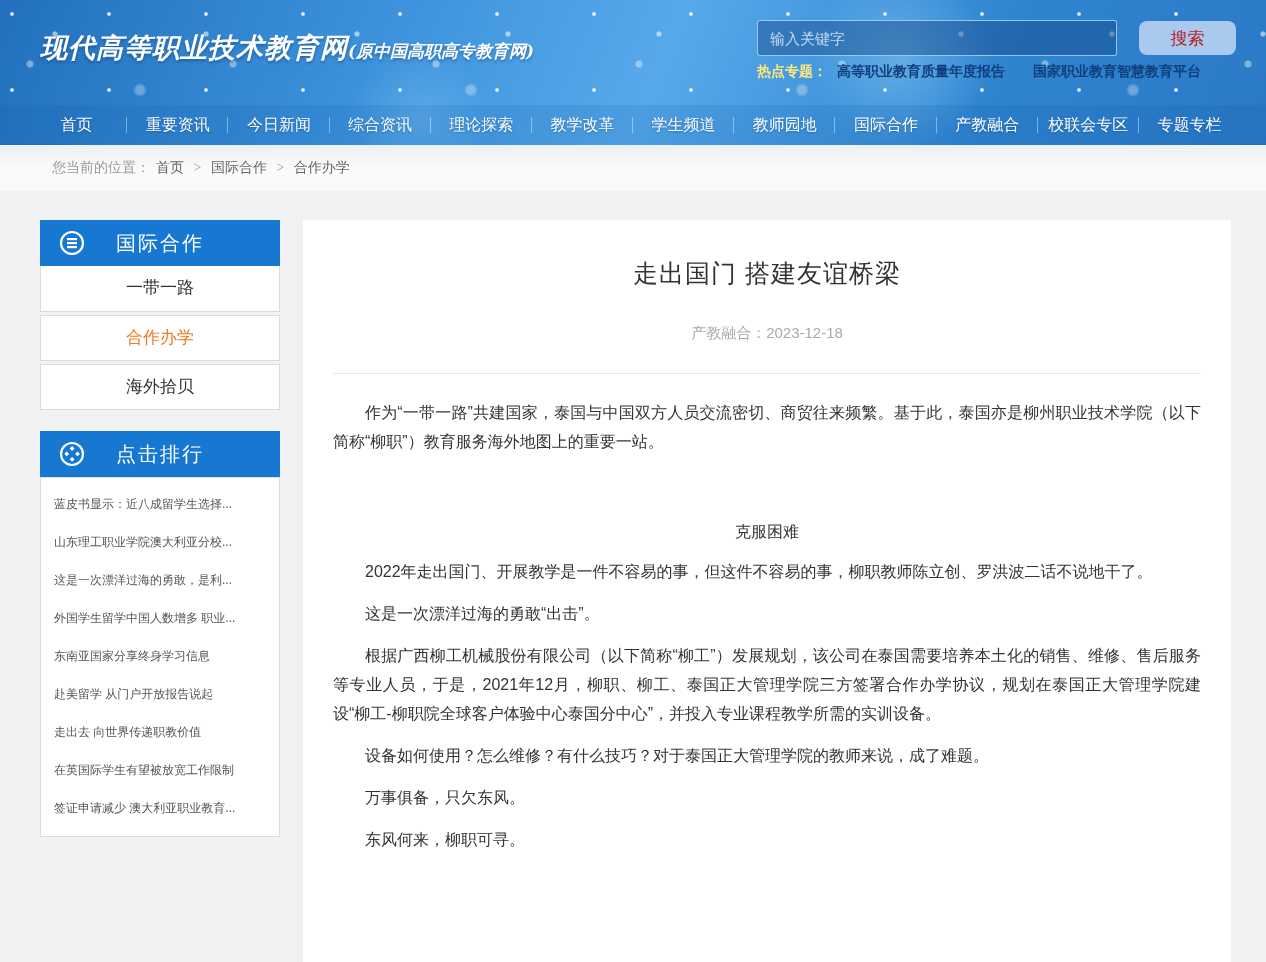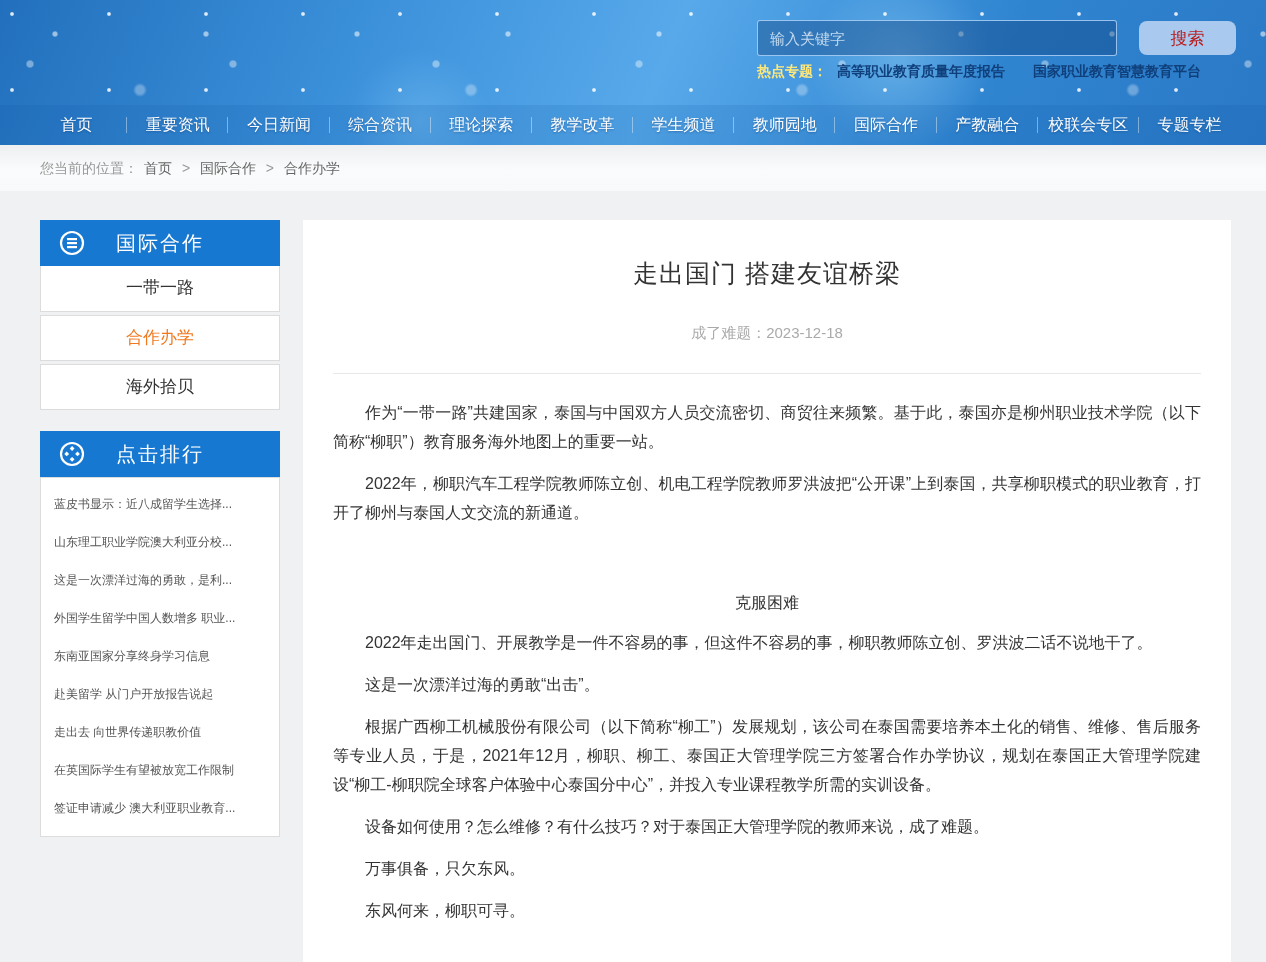--- a/index.html
+++ b/index.html
@@ -64,22 +64,23 @@
     color:#fff; font-size:16px; cursor:pointer;
     text-shadow:0 1px 2px rgba(10,50,110,.4);
   }
   .nav li:not(:last-child)::after {
     content:""; position:absolute; right:0; top:12px; width:1px; height:16px;
     background:rgba(255,255,255,.4);
   }
 
   
   .breadcrumb-bar {
-    height:46px; line-height:46px; padding-left:40px; font-size:14px; color:#999;
+    height:46px; line-height:46px; padding-left:52px; font-size:14px; color:#999;
     background:linear-gradient(180deg,#edeff1 0%, #fafbfc 55%, #f8f9fa 100%);
+    font-family:Liberation Serif, serif;
   }
   .bc-label { color:#999; }
   .bc-link { color:#666; cursor:pointer; margin:0 6px; }
   .bc-sep { color:#999; }
 
   
   .page-content { display:flex; padding:29px 35px 0 40px; align-items:flex-start; }
 
   
   .sidebar { width:240px; flex:none; }
@@ -120,20 +121,23 @@
   }
   .section-heading {
     font-size:16px; font-weight:normal; color:#333; text-align:center;
     margin:66px 0 14px;
   }
 </style>
 </head>
 <body>
 
 <div class="header">
+  <div class="logo">
+    <span class="logo-main">现代高等职业技术教育网</span><span class="logo-sub">(原中国高职高专教育网)</span>
+  </div>
 
   <div class="search-area">
     <input class="search-input" type="text" placeholder="输入关键字" style="">
     <button class="search-btn">搜索</button>
   </div>
 
   <div class="hot-topics">
     <span class="hot-label">热点专题：</span>
     <span id="hot-links"><a class="hot-link">高等职业教育质量年度报告</a><a class="hot-link">国家职业教育智慧教育平台</a></span>
   </div>
@@ -207,26 +211,25 @@
           <li>在英国际学生有望被放宽工作限制</li>
           <li>签证申请减少 澳大利亚职业教育...</li>
         </ul>
     </div>
 
   </div>
 
   <div class="main-box">
     <h1 class="article-title">走出国门 搭建友谊桥梁</h1>
     <div class="publish-line">
-      <span>成了难题：</span><span>2023-12-18</span>
+      <span>产教融合：</span><span>2023-12-18</span>
     </div>
     <hr class="title-hr">
     <div id="article-body">
         <p class="para">作为“一带一路”共建国家，泰国与中国双方人员交流密切、商贸往来频繁。基于此，泰国亦是柳州职业技术学院（以下简称“柳职”）教育服务海外地图上的重要一站。</p>
-        <p class="para">2022年，柳职汽车工程学院教师陈立创、机电工程学院教师罗洪波把“公开课”上到泰国，共享柳职模式的职业教育，打开了柳州与泰国人文交流的新通道。</p>
         <h3 class="section-heading">克服困难</h3>
         <p class="para">2022年走出国门、开展教学是一件不容易的事，但这件不容易的事，柳职教师陈立创、罗洪波二话不说地干了。</p>
         <p class="para">这是一次漂洋过海的勇敢“出击”。</p>
         <p class="para">根据广西柳工机械股份有限公司（以下简称“柳工”）发展规划，该公司在泰国需要培养本土化的销售、维修、售后服务等专业人员，于是，2021年12月，柳职、柳工、泰国正大管理学院三方签署合作办学协议，规划在泰国正大管理学院建设“柳工-柳职院全球客户体验中心泰国分中心”，并投入专业课程教学所需的实训设备。</p>
         <p class="para">设备如何使用？怎么维修？有什么技巧？对于泰国正大管理学院的教师来说，成了难题。</p>
         <p class="para">万事俱备，只欠东风。</p>
         <p class="para">东风何来，柳职可寻。</p>
       </div>
   </div>
 

